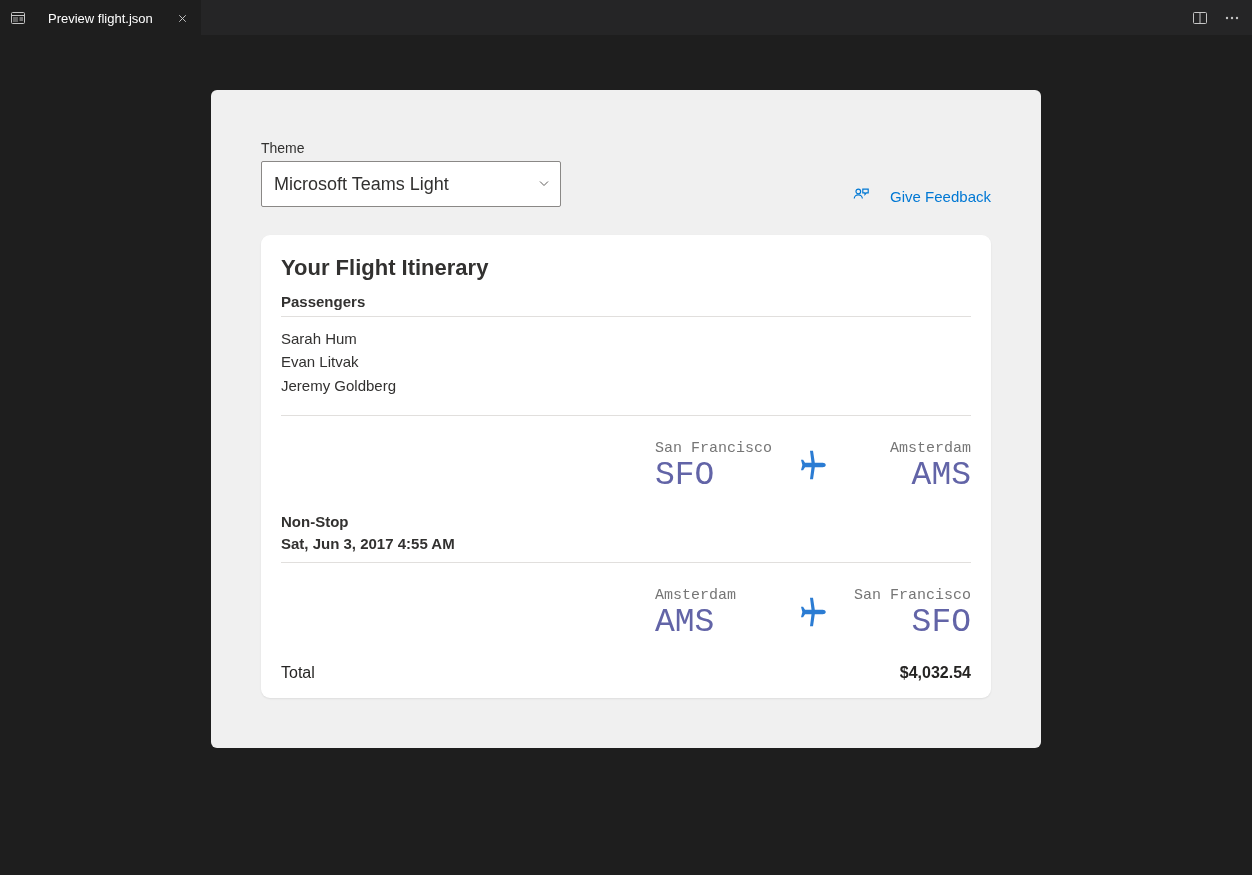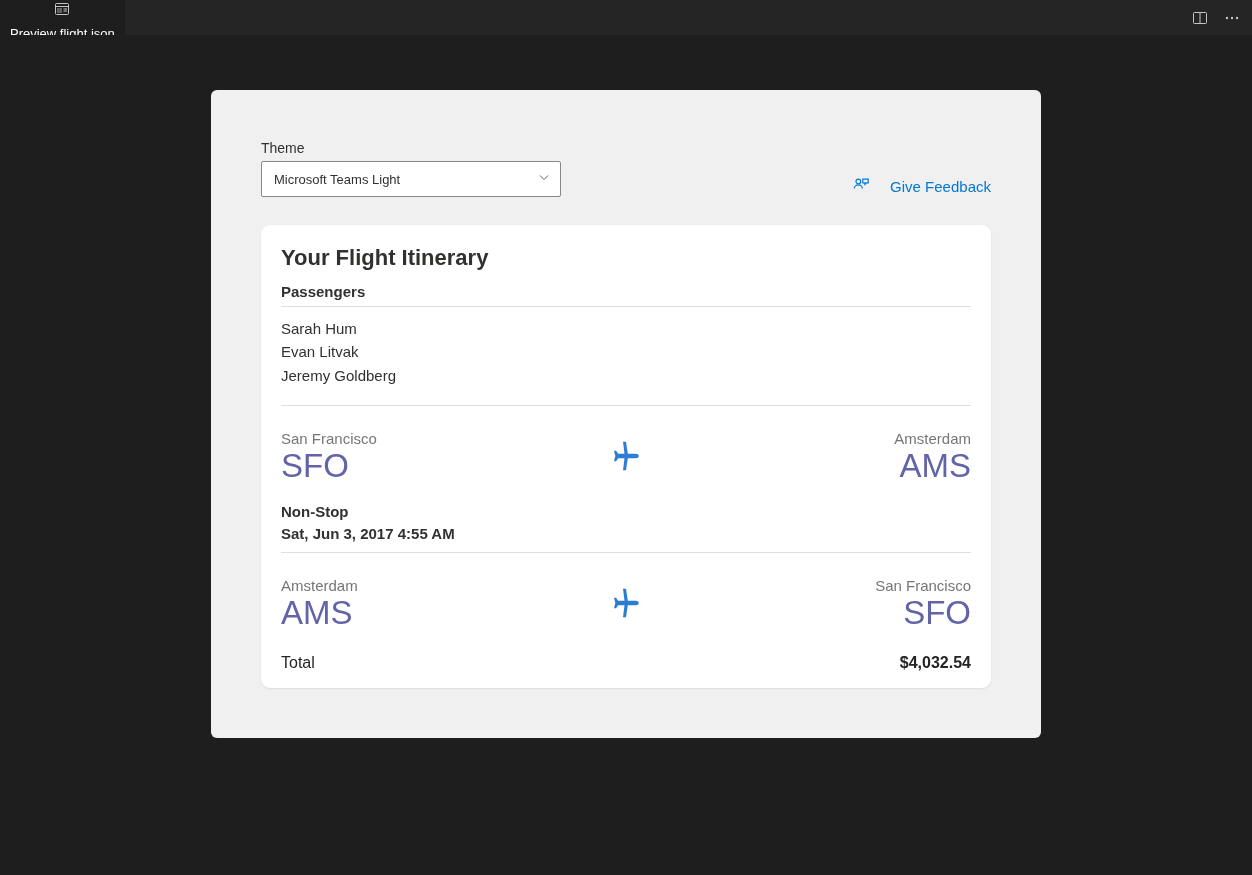--- a/index.html
+++ b/index.html
@@ -16,28 +16,27 @@
     height: 35px;
     background: #252526;
     display: flex;
     align-items: stretch;
     justify-content: space-between;
   }
   .tabbar-left { display: flex; }
   .tab {
     display: flex;
     align-items: center;
-    gap: 9px;
+    gap: 22px;
     padding: 0 10px;
     background: #1e1e1e;
     color: #ffffff;
     font-size: 13px;
     border-top: 1px solid transparent;
     cursor: pointer;
-    flex-direction: column;
   }
   .tab .tab-icon {
     width: 16px; height: 16px;
     display: inline-flex; align-items: center; justify-content: center;
     color: #c5c5c5;
   }
   .tab .close {
     width: 16px; height: 16px;
     display: inline-flex; align-items: center; justify-content: center;
     color: #c5c5c5;
@@ -82,28 +81,28 @@
   }
   .theme-block { }
   .theme-label {
     font-size: 14px;
     color: #323130;
     margin-bottom: 5px;
   }
   .theme-select {
     position: relative;
     width: 300px;
-    height: 36px;
+    height: 46px;
     border: 1px solid #8a8886;
     border-radius: 2px;
     background: #fff;
     display: flex;
     align-items: center;
     padding: 0 12px;
-    font-size: 13px;
+    font-size: 18px;
     color: #323130;
     cursor: pointer;
   }
   .theme-select .chev {
     position: absolute;
     right: 10px;
     top: 50%;
     transform: translateY(-50%);
     color: #605e5c;
   }
@@ -146,22 +145,23 @@
     margin-bottom: 18px;
   }
   .leg-header {
     font-size: 15px;
     font-weight: 600;
     line-height: 1.5;
   }
   .leg-row {
     display: flex;
     align-items: center;
-    justify-content: space-between;
+    justify-content: flex-end;
     padding: 14px 0 16px 0;
+    font-family: Liberation Mono, monospace;
   }
   .leg-col { min-width: 140px; }
   .leg-col.right { text-align: right; }
   .leg-city { font-size: 15px; color: #767676; }
   .leg-code {
     font-size: 33px;
     font-weight: 400;
     color: #6264a7;
     line-height: 1.15;
   }

